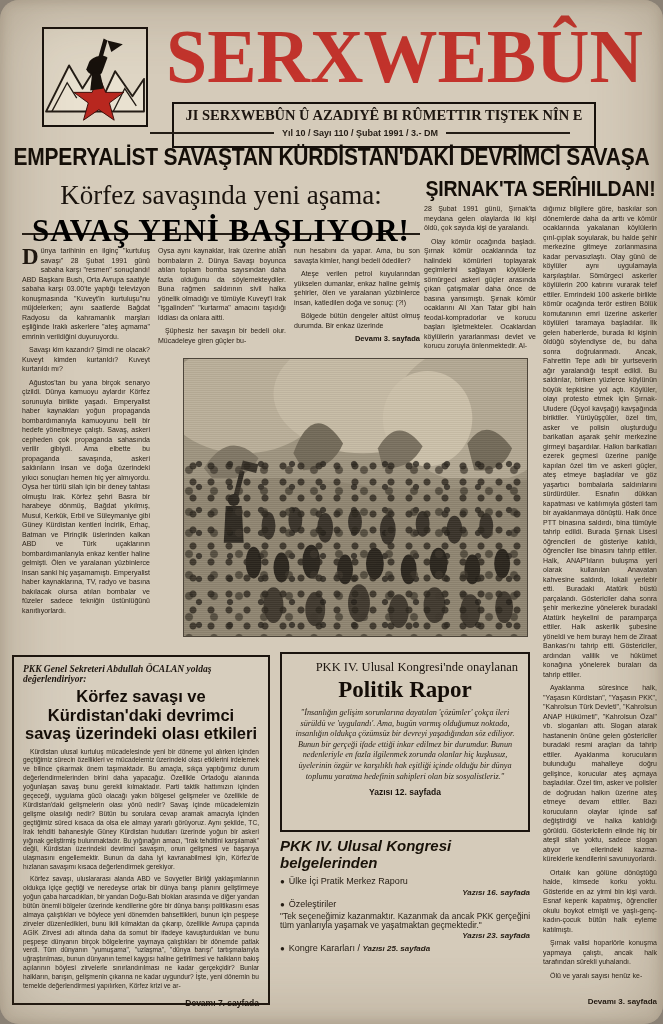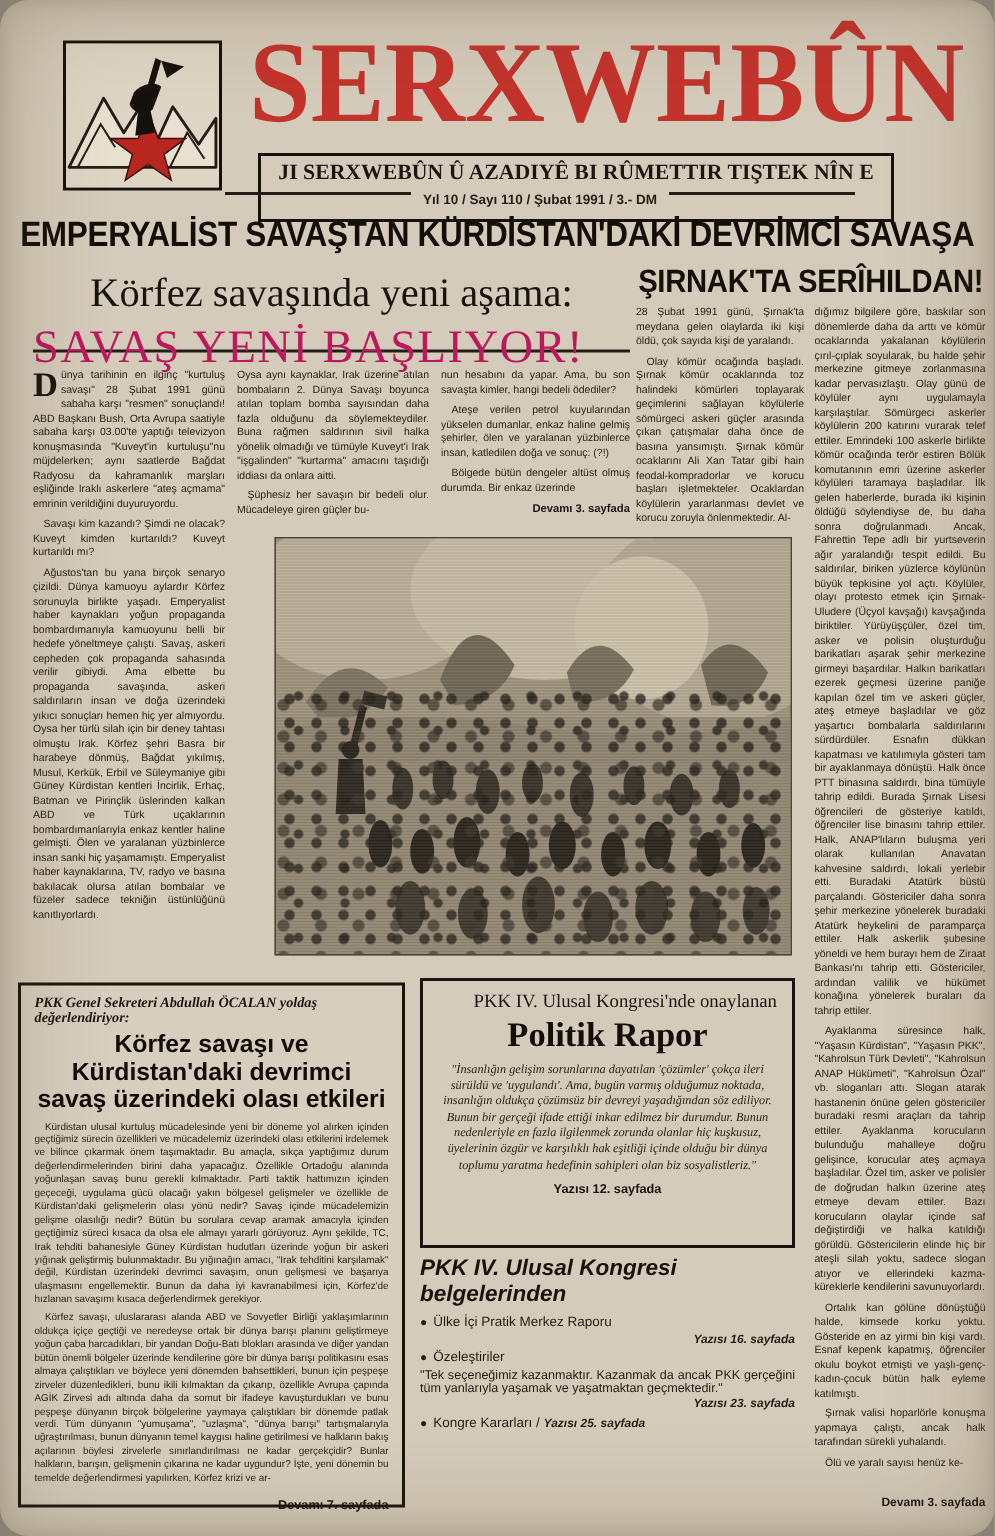--- a/index.html
+++ b/index.html
@@ -12,34 +12,34 @@
   .logo{position:absolute;left:42px;top:27px;width:106px;height:100px;
     border:2px solid #17110c;background:#dfd7c6;box-sizing:border-box;}
   .logo svg{display:block;width:100%;height:100%;}
   .mast-title{position:absolute;left:152px;top:8px;width:505px;text-align:center;
     font-family:"Liberation Serif","DejaVu Serif",serif;font-weight:bold;
     font-size:74px;line-height:92px;letter-spacing:0px;color:#c3332c;
     transform:scaleY(1.04);transform-origin:top;}
   .slogan{position:absolute;left:172px;top:102px;width:424px;box-sizing:border-box;
     border:2px solid #17110c;padding:3px 4px 22px;text-align:center;
     font-family:"Liberation Serif",serif;font-weight:bold;font-size:14.5px;color:#1d1610;}
-  .dateline{position:absolute;left:150px;top:128px;width:420px;display:flex;}
+  .dateline{position:absolute;left:150px;top:128px;width:420px;display:flex;align-items:center;}
   .dateline .rule{flex:1;border-top:2.5px solid #241d16;height:0;}
   .dateline .dl-text{padding:0 8px;font-size:9px;font-weight:bold;white-space:nowrap;}
   
   .banner{position:absolute;left:6px;top:144px;width:651px;text-align:center;
     font-weight:bold;font-size:21px;letter-spacing:-0.2px;color:#140e08;
     transform:scaleY(1.12);transform-origin:top;}
   
   .kicker{position:absolute;left:22px;top:180px;width:398px;text-align:center;
     font-family:"Liberation Serif",serif;font-size:27px;color:#1b140e;
     border-bottom:2.5px solid #241d16;padding-bottom:22px;}
-  .lead-headline{position:absolute;left:22px;top:213px;width:398px;
-    font-family:"Liberation Serif",serif;font-weight:normal;font-size:31px;
-    letter-spacing:1px;color:#be185d;}
+  .lead-headline{position:absolute;left:22px;top:213px;width:398px;text-align:center;
+    font-family:"Liberation Serif",serif;font-weight:bold;font-size:31px;
+    letter-spacing:1px;color:#000000;}
   .col{position:absolute;overflow:hidden;font-size:7px;line-height:9.5px;
     text-align:justify;color:#2a2118;}
   .col p{margin:0 0 4px 0;text-indent:7px;}
   .col p.first{text-indent:0;}
   .dropcap::first-letter{float:left;font-family:"Liberation Serif",serif;
     font-weight:bold;font-size:23px;line-height:19px;padding:1px 2px 0 0;color:#1b140e;}
   .c-lead1{left:22px;top:246px;width:128px;height:406px;}
   .c-lead2{left:158px;top:246px;width:128px;height:112px;}
   .c-lead3{left:294px;top:246px;width:126px;height:112px;}
   .cont{display:block;text-align:right;font-weight:bold;font-size:7.5px;color:#1b140e;text-indent:0;}

